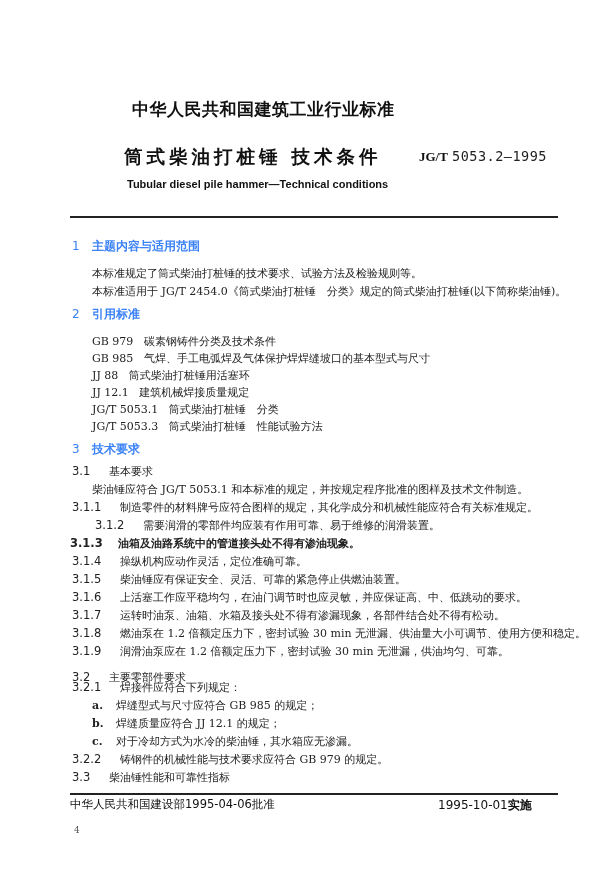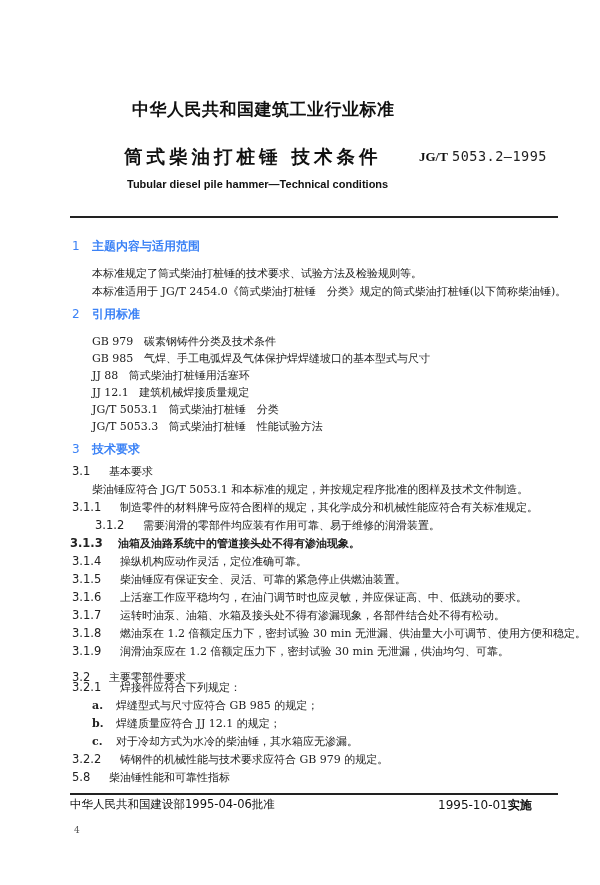--- a/index.html
+++ b/index.html
@@ -72,20 +72,20 @@
 <div class="abs line" style="left:72px; top:590px;"><span class="num n2">3.1.6</span><span>上活塞工作应平稳均匀，在油门调节时也应灵敏，并应保证高、中、低跳动的要求。</span></div>
 <div class="abs line" style="left:72px; top:608px;"><span class="num n2">3.1.7</span><span>运转时油泵、油箱、水箱及接头处不得有渗漏现象，各部件结合处不得有松动。</span></div>
 <div class="abs line" style="left:72px; top:626px;"><span class="num n2">3.1.8</span><span>燃油泵在 1.2 倍额定压力下，密封试验 30 min 无泄漏、供油量大小可调节、使用方便和稳定。</span></div>
 <div class="abs line" style="left:72px; top:644px;"><span class="num n2">3.1.9</span><span>润滑油泵应在 1.2 倍额定压力下，密封试验 30 min 无泄漏，供油均匀、可靠。</span></div>
 <div class="abs line" style="left:72px; top:662px;margin-top:8px;"><span class="num n1">3.2</span><span>主要零部件要求</span></div>
 <div class="abs line" style="left:72px; top:680px;"><span class="num n2">3.2.1</span><span>焊接件应符合下列规定：</span></div>
 <div class="abs line" style="left:92px; top:698px;"><span class="li">a.</span><span>焊缝型式与尺寸应符合 GB 985 的规定；</span></div>
 <div class="abs line" style="left:92px; top:716px;"><span class="li">b.</span><span>焊缝质量应符合 JJ 12.1 的规定；</span></div>
 <div class="abs line" style="left:92px; top:734px;"><span class="li">c.</span><span>对于冷却方式为水冷的柴油锤，其水箱应无渗漏。</span></div>
 <div class="abs line" style="left:72px; top:752px;"><span class="num n2">3.2.2</span><span>铸钢件的机械性能与技术要求应符合 GB 979 的规定。</span></div>
-<div class="abs line" style="left:72px; top:770px;"><span class="num n1">5.8</span><span>柴油锤性能和可靠性指标</span></div>
+<div class="abs line" style="left:72px; top:770px;"><span class="num n1">3.3</span><span>柴油锤性能和可靠性指标</span></div>
 
 <div class="rule" style="top:793px;"></div>
 <div class="abs footer-left">中华人民共和国建设部1995-04-06批准</div>
 <div class="abs footer-right">
   <span>1995-10-01</span><b>实施</b>
 </div>
 <div class="abs page-num">4</div>
 
 </body></html>

